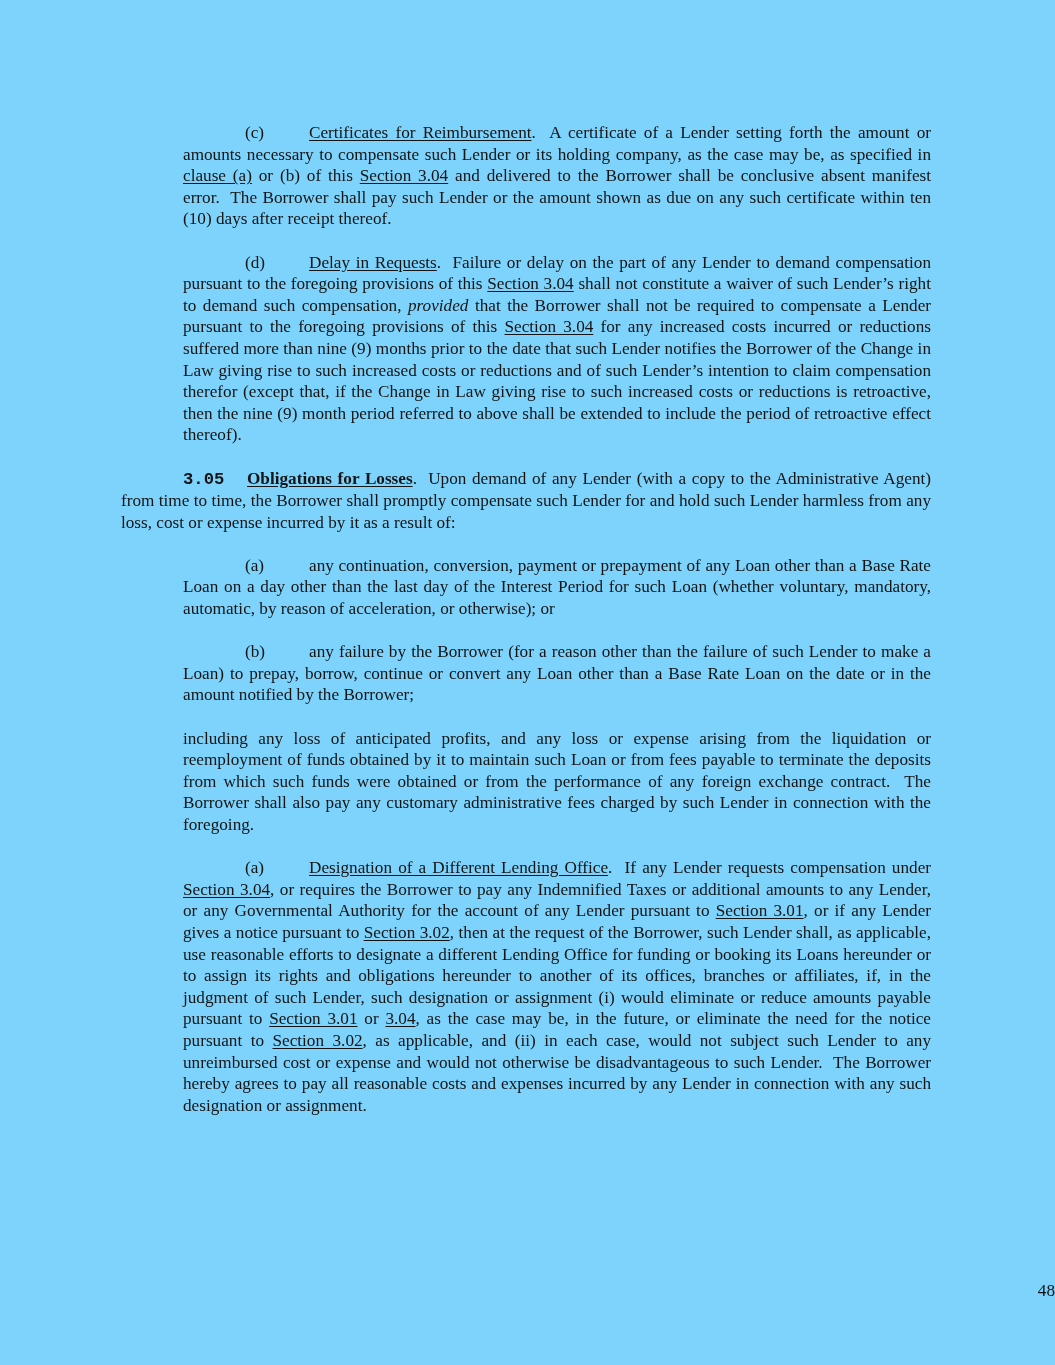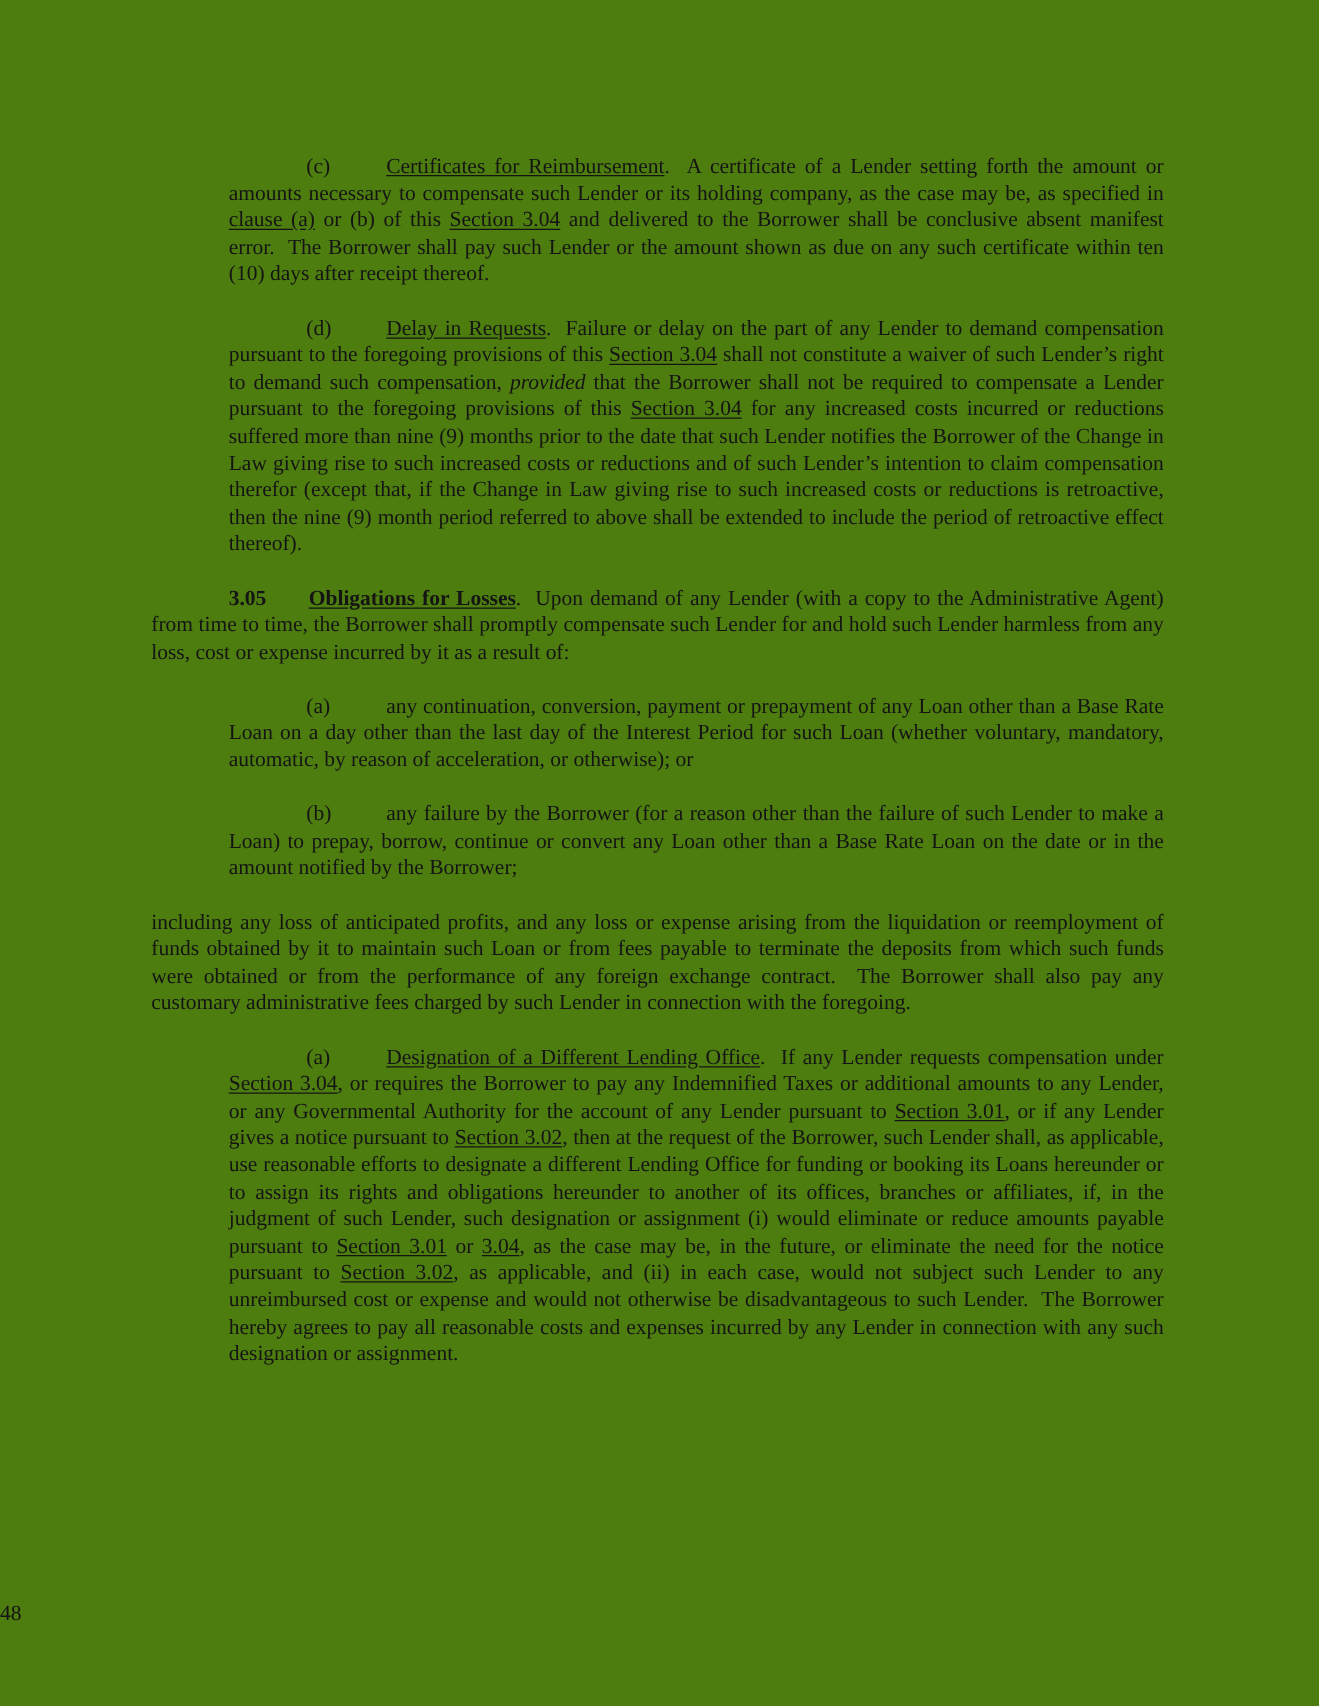--- a/index.html
+++ b/index.html
@@ -1,52 +1,52 @@
 <!DOCTYPE html>
 <html><head>
 <meta charset="utf-8">
 <style>
   html, body { margin: 0; padding: 0; background: #ffffff; }
   .page {
     position: relative;
     width: 1055px;
     height: 1365px;
-    background: #4d7c0f;
+    background: #7dd3fc;
     overflow: hidden;
     font-family: "Liberation Serif", "DejaVu Serif", serif;
     color: #141414;
   }
   .content {
     position: absolute;
     left: 121px;
     top: 122px;
     width: 810px;
     font-size: 17.2px;
     line-height: 21.6px;
     text-align: justify;
   }
   p.para { margin: 0 0 21.6px 0; }
   p.sub { margin-left: 62px; }
-  p.hanging { text-indent: 0; }
+  p.hanging { margin-left: 62px; text-indent: 0; }
   p.labeled { text-indent: 62px; }
   .label {
     display: inline-block;
     width: 64px;
     text-indent: 0;
   }
   .run.u  { text-decoration: underline; text-underline-offset: 2px; }
   .run.i  { font-style: italic; }
   .run.bu { font-weight: 700; text-decoration: underline; text-underline-offset: 2px; }
-  .label.b { font-weight: 700; }
+  .label.b { font-weight: 700; font-family: Liberation Mono, monospace; }
   .page-number {
     position: absolute;
     left: 0;
     right: 0;
     top: 1280px;
-    text-align: left;
+    text-align: right;
     font-size: 17.2px;
     line-height: 21.6px;
   }
 </style>
 </head>
 <body>
 
 <div class="page">
   <div class="content">
       <p class="para sub labeled"><span class="label">(c)</span><span class="run u">Certificates for Reimbursement</span><span class="run ">.&nbsp; A certificate of a Lender setting forth the amount or amounts necessary to compensate such Lender or its holding company, as the case may be, as specified in </span><span class="run u">clause (a)</span><span class="run "> or (b) of this </span><span class="run u">Section 3.04</span><span class="run "> and delivered to the Borrower shall be conclusive absent manifest error.&nbsp; The Borrower shall pay such Lender or the amount shown as due on any such certificate within ten (10) days after receipt thereof.</span></p>

